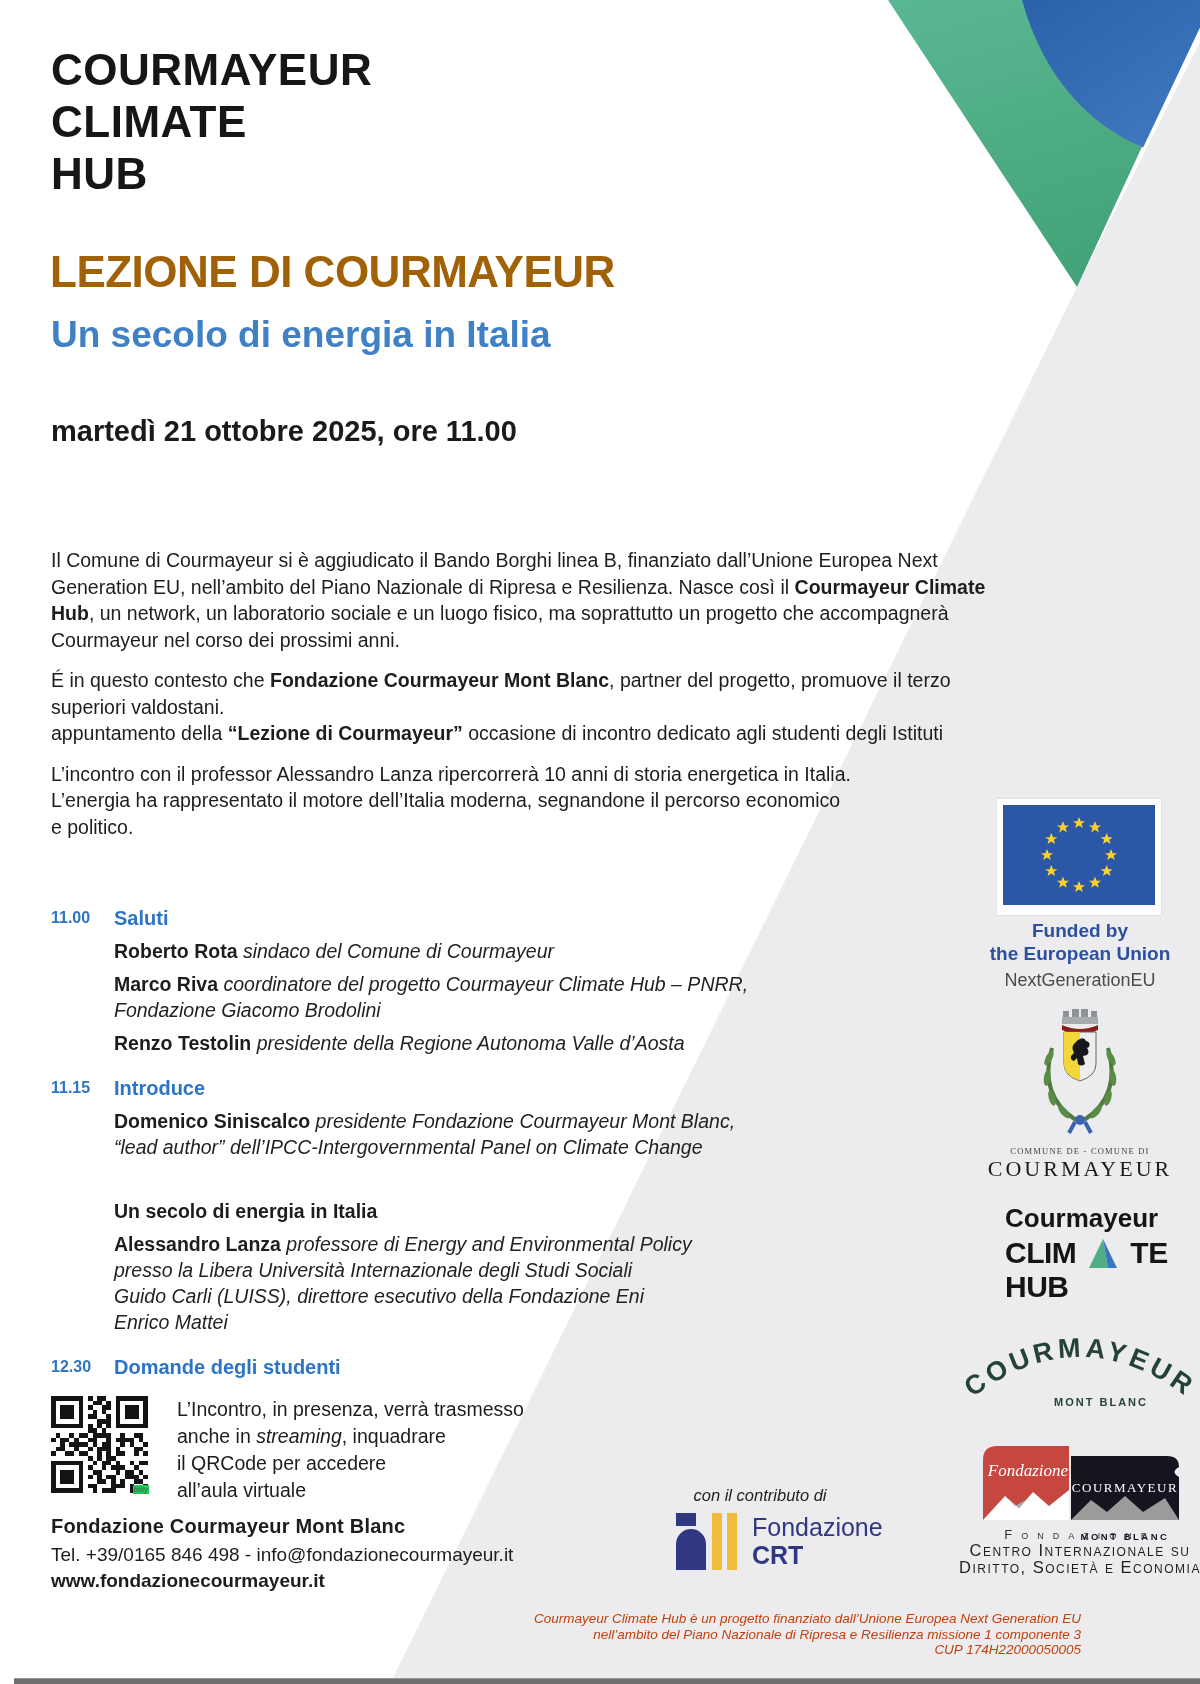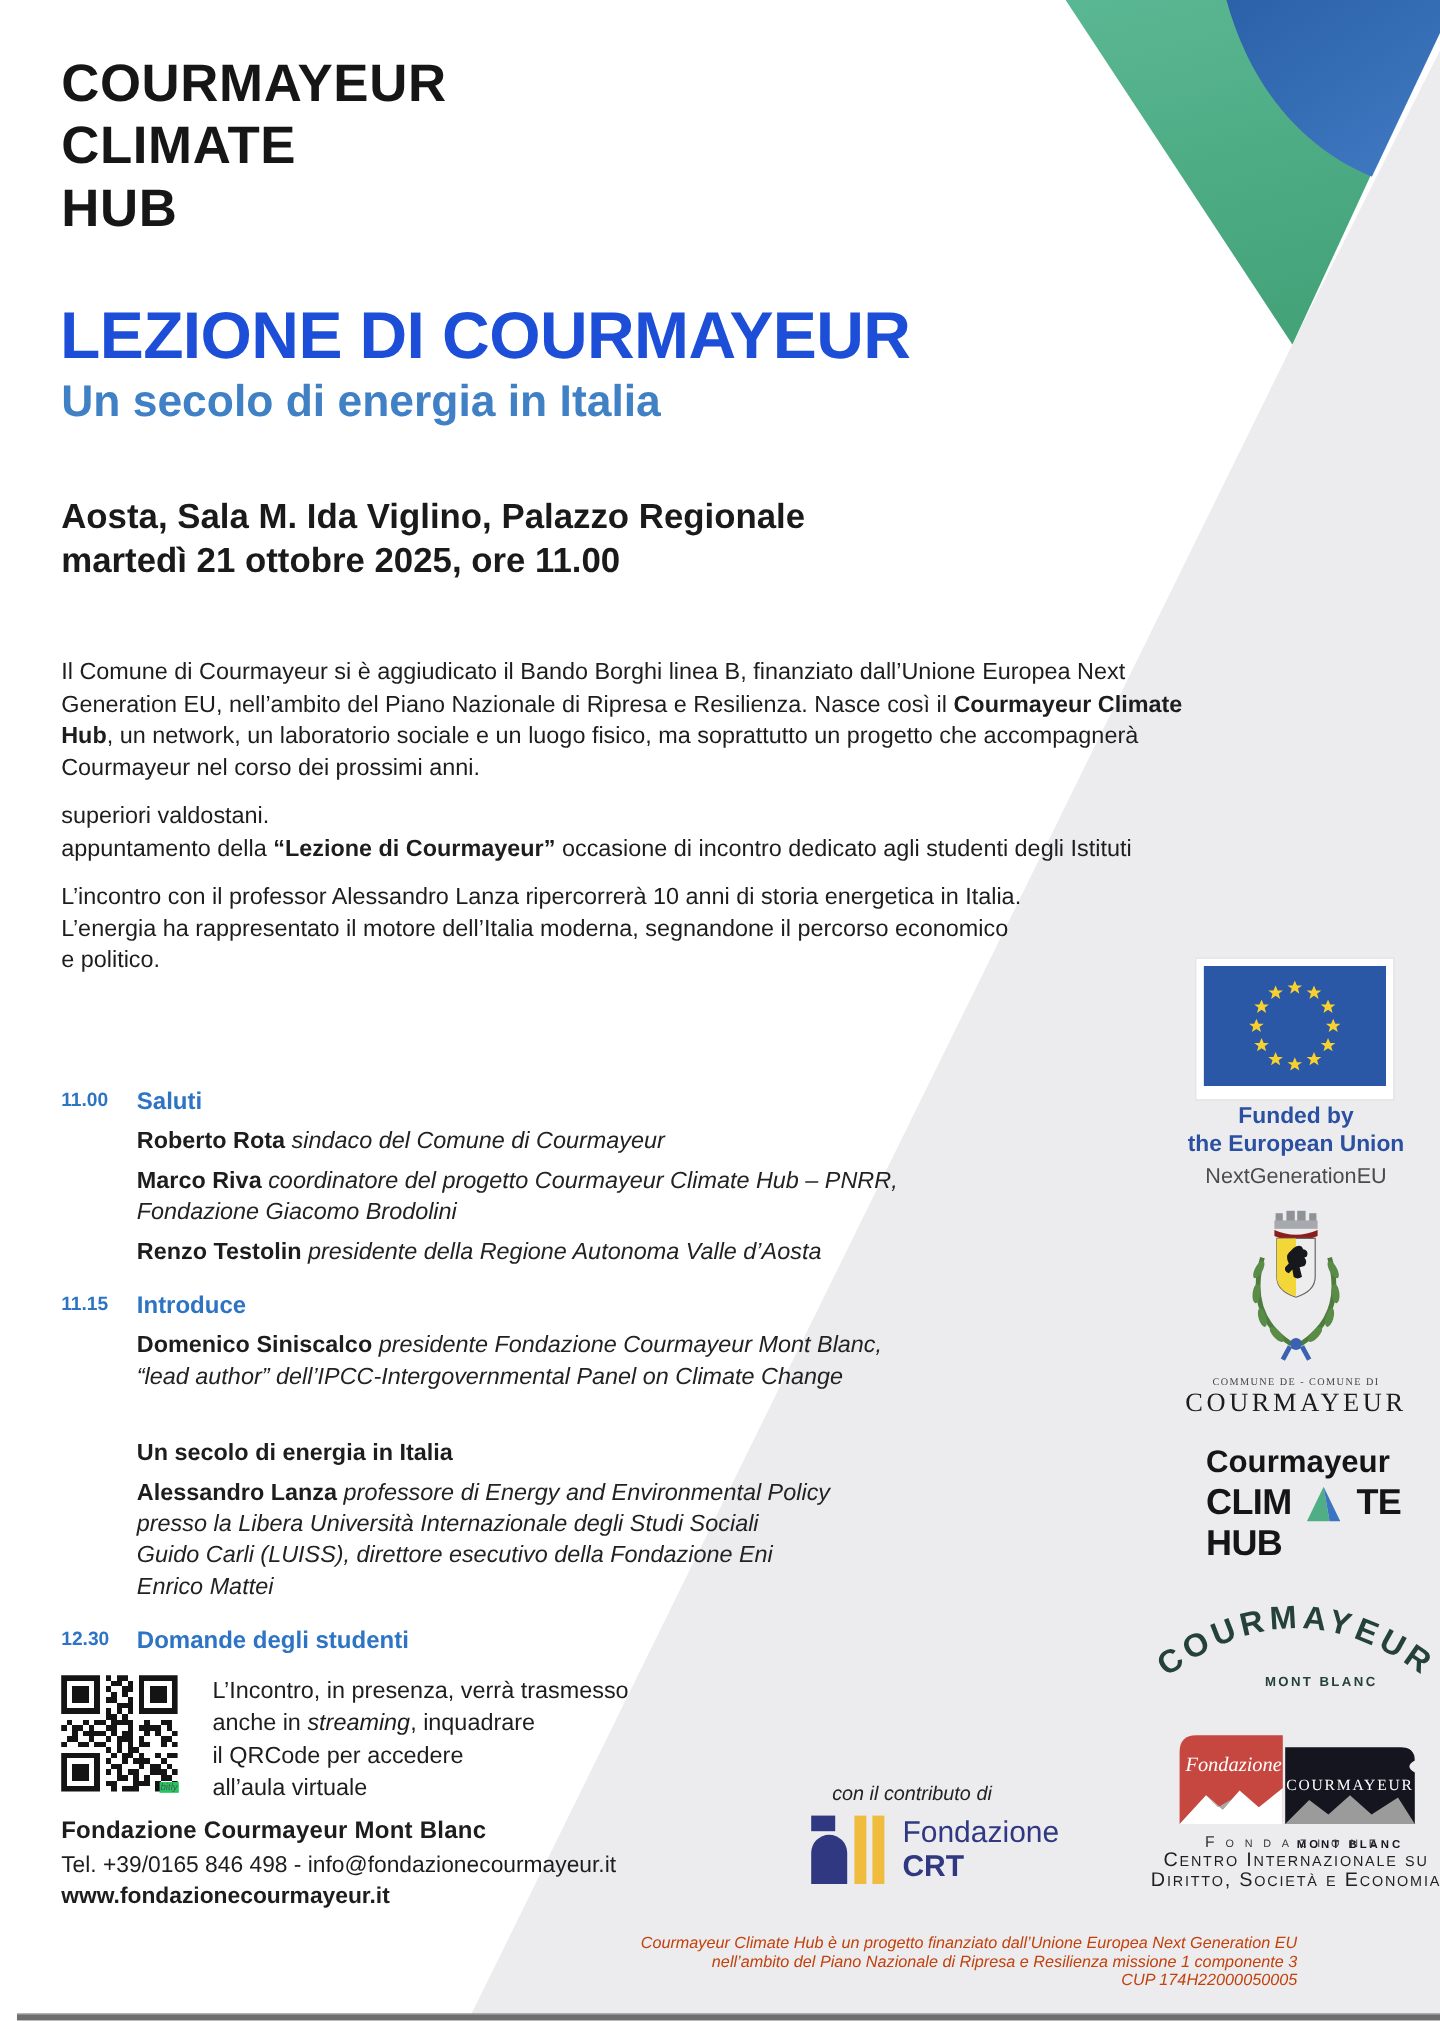--- a/index.html
+++ b/index.html
@@ -3,22 +3,22 @@
 <meta charset="utf-8">
 <style>
   html,body{margin:0;padding:0;background:#fff;}
   .page{position:relative;width:1200px;height:1684px;background:#ffffff;overflow:hidden;
         font-family:"Liberation Sans",sans-serif;color:#1d1d1d;margin-left:14px;}
   .bg{position:absolute;left:0;top:0;pointer-events:none;}
 
   
   .brand{position:absolute;left:37px;top:44px;font-size:44px;line-height:52px;font-weight:bold;
          letter-spacing:.5px;color:#161616;}
-  .title{position:absolute;left:36px;top:247px;font-size:55px;font-weight:bold;letter-spacing:-.5px;
-         color:#1d4ed8;white-space:nowrap;}
+  .title{position:absolute;left:36px;top:247px;font-size:44px;font-weight:bold;letter-spacing:-.5px;
+         color:#a16207;white-space:nowrap;}
   .subtitle{position:absolute;left:37px;top:314px;font-size:37px;font-weight:bold;color:#4080c5;}
   .venue{position:absolute;left:37px;top:413px;font-size:29px;line-height:37px;font-weight:bold;color:#1a1a1a;}
 
   .intro{position:absolute;left:37px;top:547px;font-size:19.5px;line-height:26.5px;color:#1d1d1d;}
   .intro .par{margin-bottom:14px;}
   .intro .ln{white-space:nowrap;}
   b{font-weight:bold;}
 
   
   .schedule{position:absolute;left:37px;top:905px;font-size:19.5px;line-height:26px;}
@@ -112,32 +112,32 @@
   <div class="brand">
     <div>COURMAYEUR</div>
     <div>CLIMATE</div>
     <div>HUB</div>
   </div>
 
   <div class="title">LEZIONE DI COURMAYEUR</div>
   <div class="subtitle">Un secolo di energia in Italia</div>
 
   <div class="venue">
-    <div>Aosta, Sala M. Ida Viglino, Palazzo Regionale</div>
     <div>martedì 21 ottobre 2025, ore 11.00</div>
   </div>
 
   <div class="intro">
     <div class="par">
       <div class="ln">Il Comune di Courmayeur si è aggiudicato il Bando Borghi linea B, finanziato dall’Unione Europea Next</div>
       <div class="ln"><span>Generation EU, nell’ambito del Piano Nazionale di Ripresa e Resilienza. Nasce così il </span><b>Courmayeur Climate</b></div>
       <div class="ln"><b>Hub</b><span>, un network, un laboratorio sociale e un luogo fisico, ma soprattutto un progetto che accompagnerà</span></div>
       <div class="ln">Courmayeur nel corso dei prossimi anni.</div>
     </div>
     <div class="par">
+      <div class="ln"><span>É in questo contesto che </span><b>Fondazione Courmayeur Mont Blanc</b><span>, partner del progetto, promuove il terzo</span></div>
       <div class="ln">superiori valdostani.</div>
       <div class="ln"><span>appuntamento della </span><b>“Lezione di Courmayeur”</b><span> occasione di incontro dedicato agli studenti degli Istituti</span></div>
     </div>
     <div class="par">
       <div class="ln">L’incontro con il professor Alessandro Lanza ripercorrerà 10 anni di storia energetica in Italia.</div>
       <div class="ln">L’energia ha rappresentato il motore dell’Italia moderna, segnandone il percorso economico</div>
       <div class="ln">e politico.</div>
     </div>
   </div>
 

